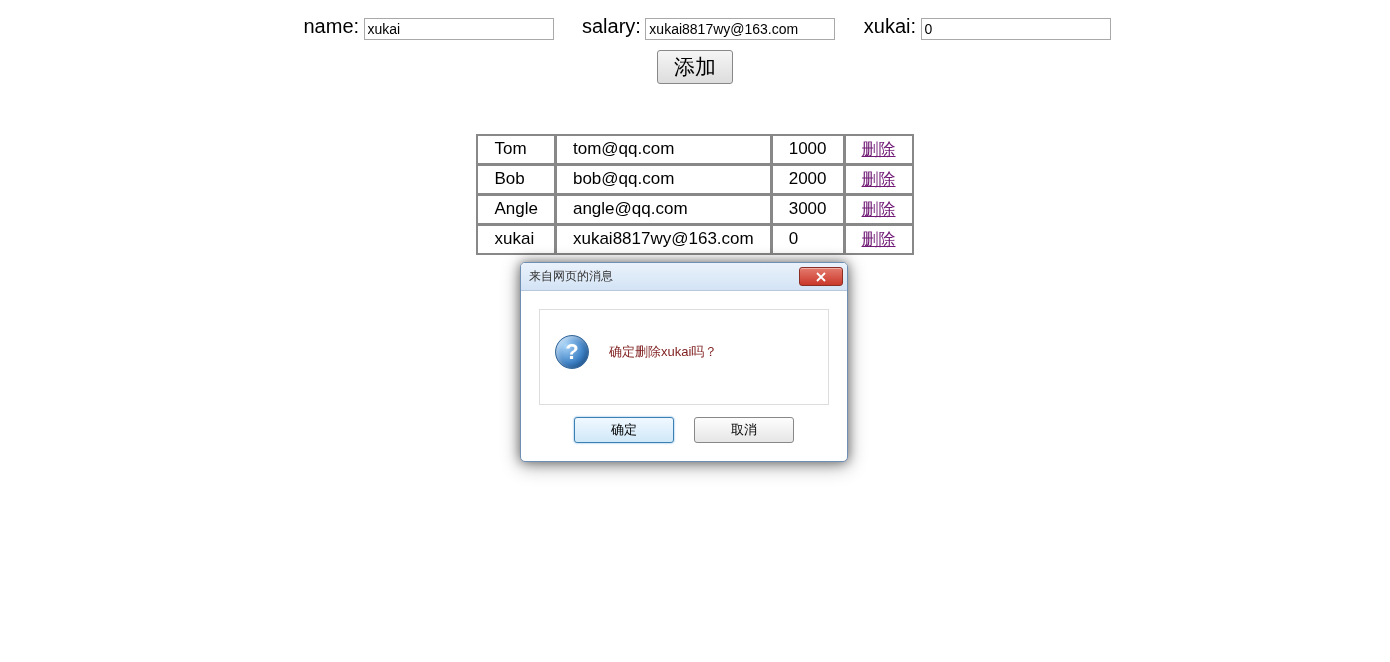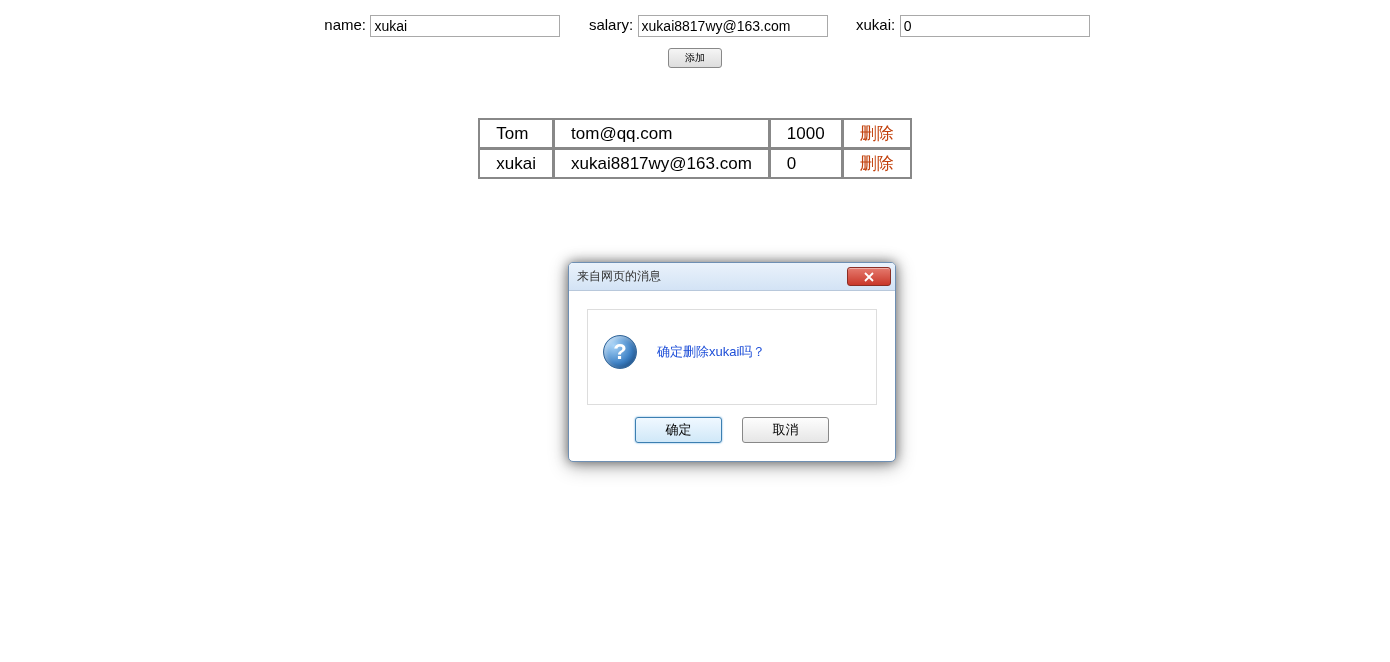--- a/index.html
+++ b/index.html
@@ -10,72 +10,72 @@
       padding: 0;
       font-family: Arial, "Microsoft YaHei", sans-serif;
       font-size: 16px;
       background: #fff;
     }
     .form-row {
       text-align: center;
       padding: 15px 0 5px 0;
     }
     .form-row label {
-      font-size: 15px;
+      font-size: 20px;
       padding-left: 24px;
     }
     .form-row input {
       width: 190px;
       height: 22px;
       font-size: 14px;
       padding: 1px 3px;
       border: 1px solid #a9a9a9;
       vertical-align: middle;
     }
     .btn-row {
       text-align: center;
       margin-top: 5px;
     }
     .add-btn {
-      font-size: 10px;
+      font-size: 21px;
       padding: 2px 16px;
       background: linear-gradient(#f5f5f5, #ddd);
       border: 1px solid #888;
       border-radius: 3px;
       cursor: pointer;
     }
     .data-table {
       margin: 50px auto 0 auto;
       border-collapse: separate;
       border-spacing: 1px;
       background: #888;
     }
     .data-table td {
       background: #fff;
       border: 1px solid #888;
       padding: 2px 16px;
       font-size: 17px;
       white-space: nowrap;
     }
     .data-table a {
-      color: #c2410c;
+      color: #701a75;
+      text-decoration: underline;
       cursor: pointer;
     }
     .dialog {
       position: absolute;
       left: 520px;
       top: 262px;
       width: 328px;
       background: #fff;
       border: 1px solid #6e8fb3;
       border-radius: 5px;
       box-shadow: 0 0 12px rgba(0,0,0,0.5), 0 4px 20px rgba(0,0,0,0.3);
       z-index: 10;
       overflow: hidden;
-      margin-left: 48px;
     }
     .dialog-titlebar {
       height: 28px;
       background: linear-gradient(#eaf2fb, #d3e3f5);
       border-bottom: 1px solid #b8c8db;
       display: flex;
       align-items: center;
       justify-content: space-between;
       padding-left: 8px;
       padding-right: 4px;
@@ -122,31 +122,31 @@
       justify-content: center;
       color: #fff;
       font-size: 22px;
       font-weight: bold;
       margin-right: 20px;
       box-shadow: inset -2px -2px 4px rgba(0,0,0,0.2), inset 2px 2px 4px rgba(255,255,255,0.5);
       flex-shrink: 0;
     }
     .dialog-message {
       font-size: 13px;
-      color: #1d4ed8;
+      color: #7f1d1d;
     }
     .dialog-buttons {
       display: flex;
       justify-content: center;
       gap: 20px;
       padding: 0 0 18px 0;
       margin-top: -6px;
     }
     .dlg-btn {
-      width: 87px;
+      width: 100px;
       height: 26px;
       font-size: 13px;
       border: 1px solid #888;
       border-radius: 3px;
       cursor: pointer;
       background: linear-gradient(#fdfdfd, #e6e6e6);
     }
     .dlg-btn.primary {
       border: 1px solid #3c7fb1;
       background: linear-gradient(#f0f8ff, #d0e8f8);
@@ -167,20 +167,32 @@
 <div class="btn-row">
   <button class="add-btn">添加</button>
 </div>
 
 <table class="data-table">
   <tbody id="table-body">
       <tr>
         <td>Tom</td>
         <td>tom@qq.com</td>
         <td>1000</td>
+        <td><a>删除</a></td>
+      </tr>
+      <tr>
+        <td>Bob</td>
+        <td>bob@qq.com</td>
+        <td>2000</td>
+        <td><a>删除</a></td>
+      </tr>
+      <tr>
+        <td>Angle</td>
+        <td>angle@qq.com</td>
+        <td>3000</td>
         <td><a>删除</a></td>
       </tr>
       <tr>
         <td>xukai</td>
         <td>xukai8817wy@163.com</td>
         <td>0</td>
         <td><a>删除</a></td>
       </tr>
     </tbody>
 </table>

